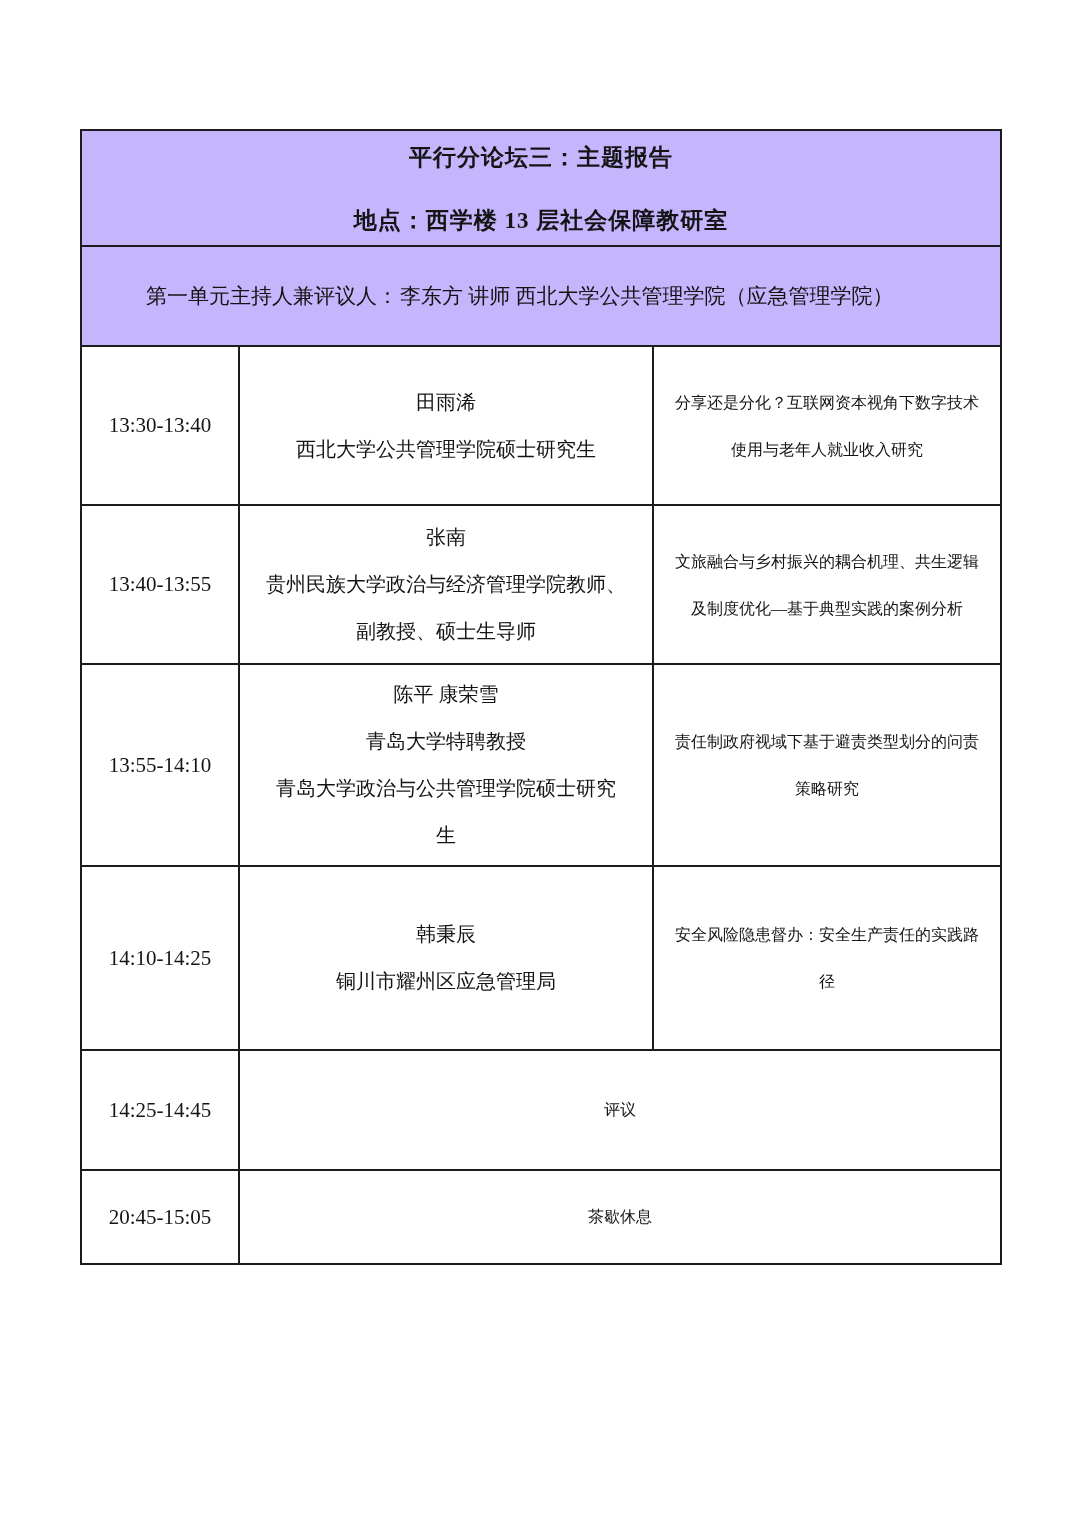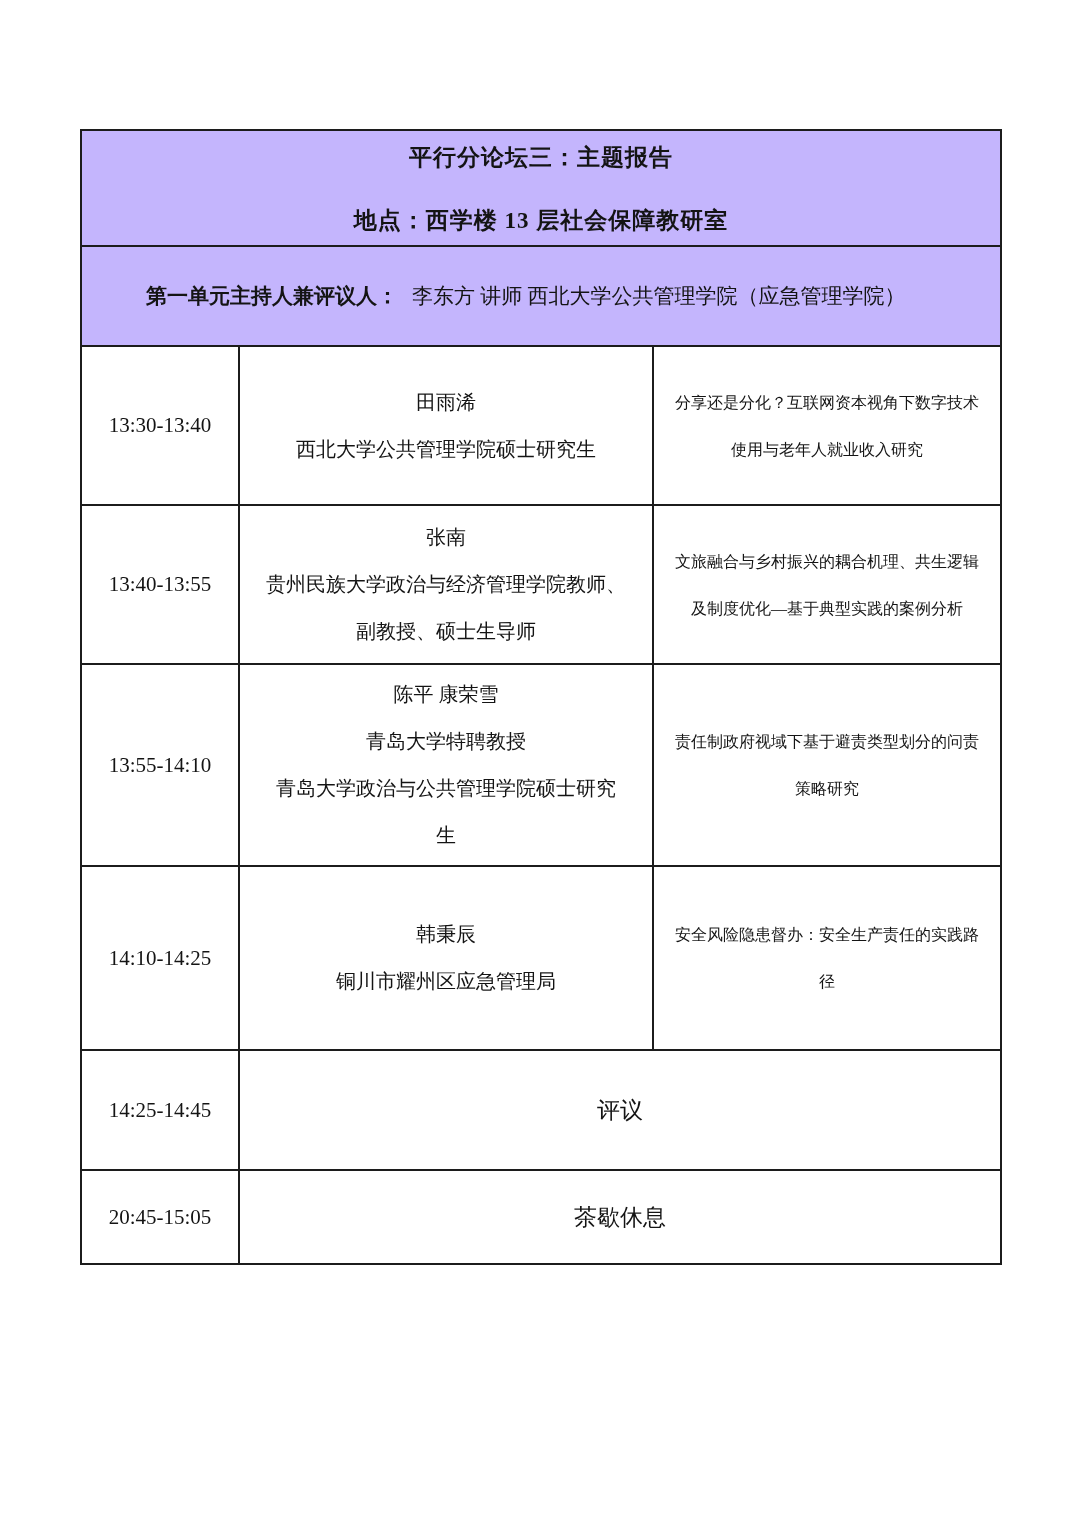--- a/index.html
+++ b/index.html
@@ -48,22 +48,22 @@
     font-size: 23px;
     letter-spacing: 1px;
     margin-top: 32px;
   }
   td.moderator-cell {
     height: 100px;
     text-align: left;
     padding-left: 64px;
     font-size: 21px;
   }
-  .moderator-label { font-weight: bold; text-align: right; }
-  .moderator-value { font-weight: normal; margin-left: 14px; }
+  .moderator-label { font-weight: normal; text-align: right; }
+  .moderator-value { font-weight: normal; margin-left: 2px; }
 
   
   .program-table th {
     height: 68px;
     background: #ffffff;
     font-size: 21px;
     font-weight: bold;
     text-align: center;
   }
 
@@ -81,21 +81,21 @@
   }
   .speaker-line { line-height: 47px; }
   td.topic-cell {
     text-align: center;
     font-size: 16px;
     line-height: 47px;
     padding: 6px 18px;
   }
   td.span-cell {
     text-align: center;
-    font-size: 23px;
+    font-size: 16px;
   }
   tr.row-1 td { height: 159px; }
   tr.row-2 td { height: 159px; font-family: Liberation Serif, serif; }
   tr.row-3 td { height: 184px; }
   tr.row-4 td { height: 184px; }
   tr.row-5 td { height: 120px; }
   tr.row-6 td { height: 94px; }
 </style>
 </head>
 <body>

